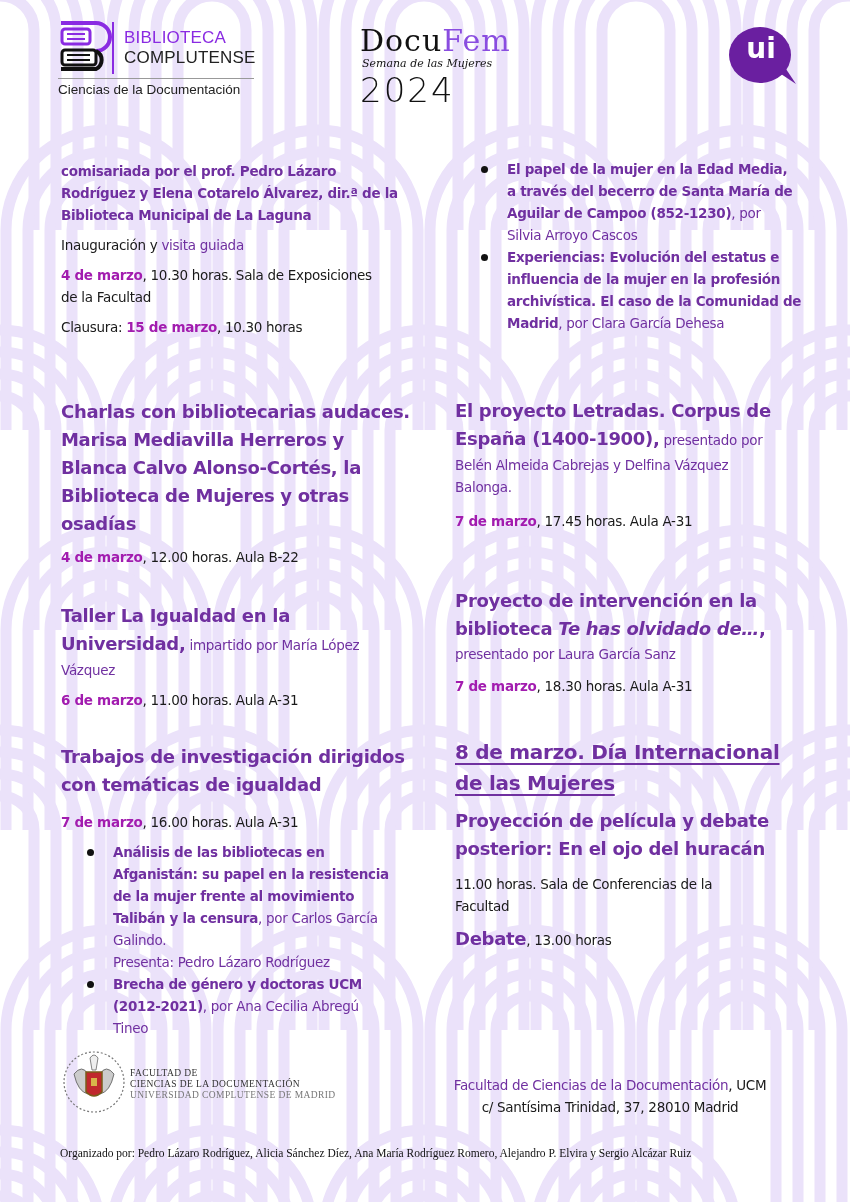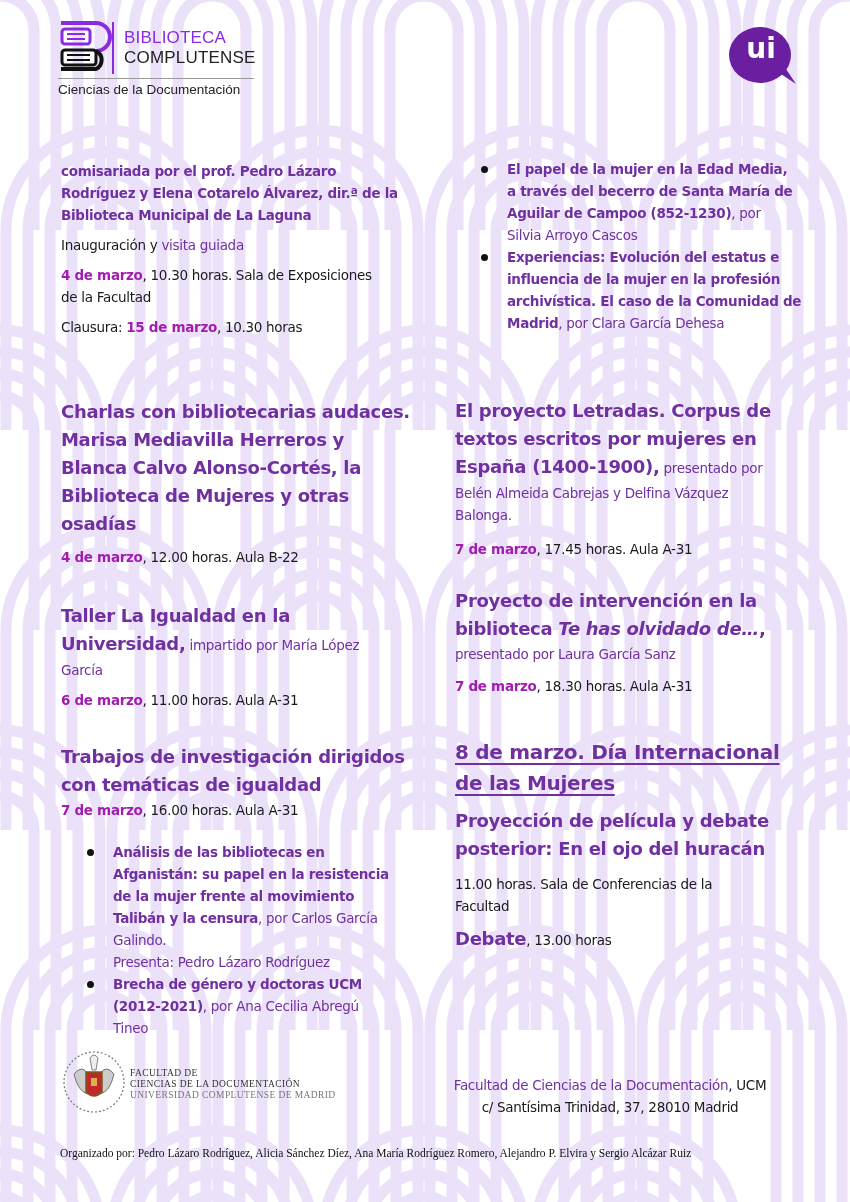--- a/index.html
+++ b/index.html
@@ -88,20 +88,27 @@
       <line x1="9" y1="40" x2="32" y2="40" stroke="#111" stroke-width="2"></line>
       <line x1="64" y1="0" x2="64" y2="52" stroke="#8a2be2" stroke-width="2"></line>
     </svg>
     <div class="abs" style="left:54px; top:2px; width:2px; height:52px; background:#8a2be2;"></div>
     <div class="abs logo-bc1" style="left:66px; top:8px;">BIBLIOTECA</div>
     <div class="abs logo-bc2" style="left:66px; top:28px;">COMPLUTENSE</div>
     <div class="abs" style="left:0px; top:58px; width:196px; height:1px; background:#999;"></div>
     <div class="abs logo-cd" style="left:0px; top:62px; white-space:nowrap;">Ciencias de la Documentación</div>
   </div>
 
+  <div class="abs" style="left:360px; top:26px; width:200px; height:85px;">
+    <div class="abs" style="left:0; top:0; font-family:'DejaVu Serif', serif; font-size:30px; line-height:30px; letter-spacing:1px;">
+      <span style="color:#111;">Docu</span><span style="color:#8a4de0;">Fem</span>
+    </div>
+    <div class="abs" style="left:2px; top:31px; font-family:'DejaVu Serif', serif; font-size:11px; color:#111; font-style:italic; white-space:nowrap;">Semana de las Mujeres</div>
+    <div class="abs" style="left:0; top:46px; font-family:'DejaVu Sans', sans-serif; font-size:34px; line-height:36px; color:#111; letter-spacing:2px; font-weight:300;">2024</div>
+  </div>
 
   <div class="abs" style="left:724px; top:26px; width:76px; height:62px;">
     <svg class="abs" style="left:0; top:0;" width="76" height="62" viewBox="0 0 76 62">
       <ellipse cx="36" cy="29" rx="31" ry="28" fill="#6a1fa0"></ellipse>
       <path d="M54 46 L72 58 L60 40 Z" fill="#6a1fa0"></path>
     </svg>
     <div class="abs" style="left:17px; top:6px; width:40px; text-align:center; font-family:'DejaVu Sans', sans-serif; font-weight:bold; font-size:28px; color:#ffffff;">ui</div>
   </div>
 
   <div class="abs" style="left:61px; top:160px; width:370px;">
@@ -129,30 +136,30 @@
     <div class="txt" style="margin-top:8px;">
       <span class="date">4 de marzo</span><span>, 12.00 horas. Aula B-22</span>
     </div>
   </div>
 
   <div class="abs" style="left:61px; top:602px; width:380px;">
     <div class="title">Taller La Igualdad en la</div>
     <div style="line-height:28px;">
       <span class="title">Universidad,</span><span class="ptxt"> impartido por María López</span>
     </div>
-    <div class="ptxt">García</div>
+    <div class="ptxt">Vázquez</div>
     <div class="txt" style="margin-top:8px;">
       <span class="date">6 de marzo</span><span>, 11.00 horas. Aula A-31</span>
     </div>
   </div>
 
   <div class="abs" style="left:61px; top:743px; width:380px;">
     <div class="title">Trabajos de investigación dirigidos</div>
     <div class="title">con temáticas de igualdad</div>
-    <div class="txt" style="margin-top:0;">
+    <div class="txt" style="margin-top:12px;">
       <span class="date">7 de marzo</span><span>, 16.00 horas. Aula A-31</span>
     </div>
   </div>
 
   <div class="abs" style="left:113px; top:841px; width:330px;">
     <div style="position:relative;">
       <span class="dot" style="left:-26px; top:8px;"></span>
       <div class="sub">Análisis de las bibliotecas en</div>
       <div class="sub">Afganistán: su papel en la resistencia</div>
       <div class="sub">de la mujer frente al movimiento</div>
@@ -180,21 +187,20 @@
       <span class="dot" style="left:-26px; top:8px;"></span>
       <div class="sub">Experiencias: Evolución del estatus e</div>
       <div class="sub">influencia de la mujer en la profesión</div>
       <div class="sub">archivística. El caso de la Comunidad de</div>
       <div><span class="sub">Madrid</span><span class="ptxt">, por Clara García Dehesa</span></div>
     </div>
   </div>
 
   <div class="abs" style="left:455px; top:397px; width:380px;">
     <div class="title">El proyecto Letradas. Corpus de</div>
-    <div class="title">textos escritos por mujeres en</div>
     <div style="line-height:28px;">
       <span class="title">España (1400-1900),</span><span class="ptxt"> presentado por</span>
     </div>
     <div class="ptxt">Belén Almeida Cabrejas y Delfina Vázquez</div>
     <div class="ptxt">Balonga.</div>
     <div class="txt" style="margin-top:12px;">
       <span class="date">7 de marzo</span><span>, 17.45 horas. Aula A-31</span>
     </div>
   </div>
 

